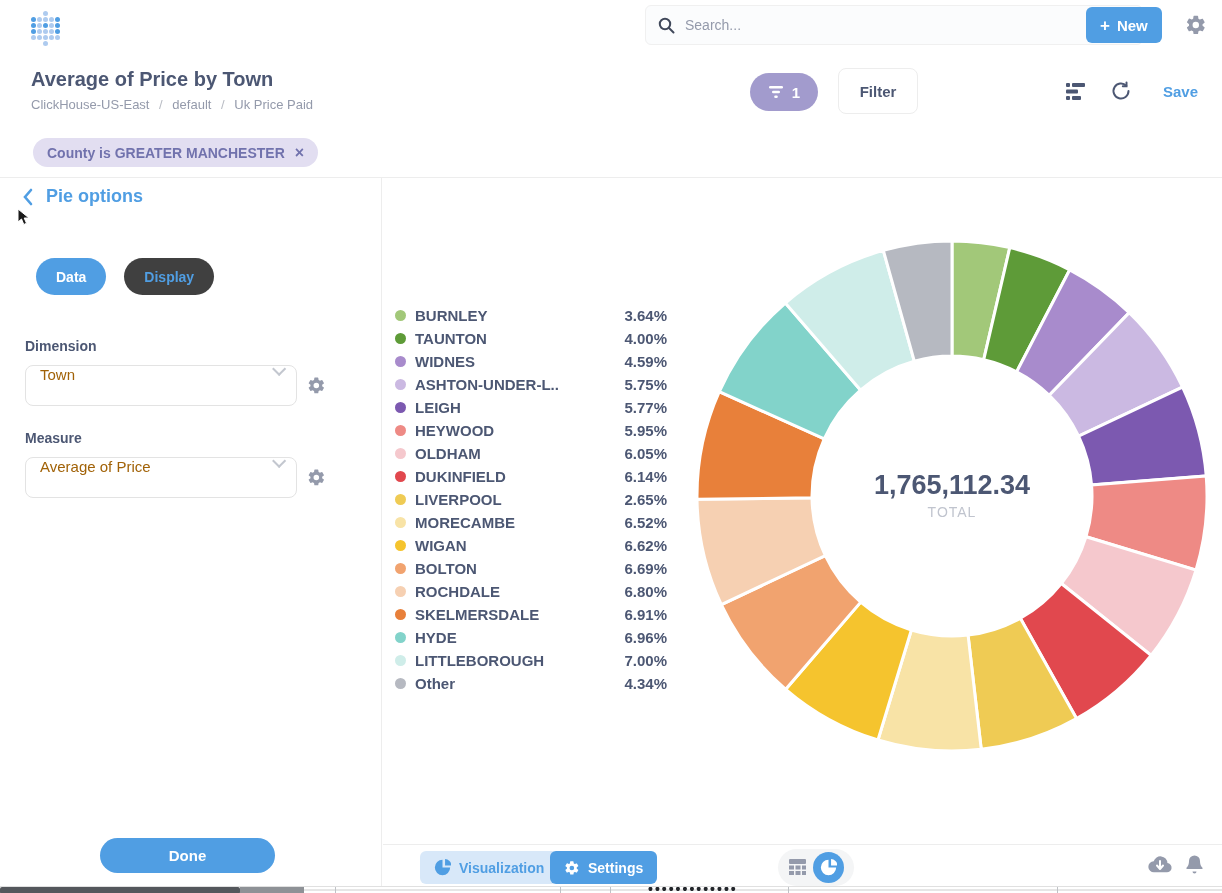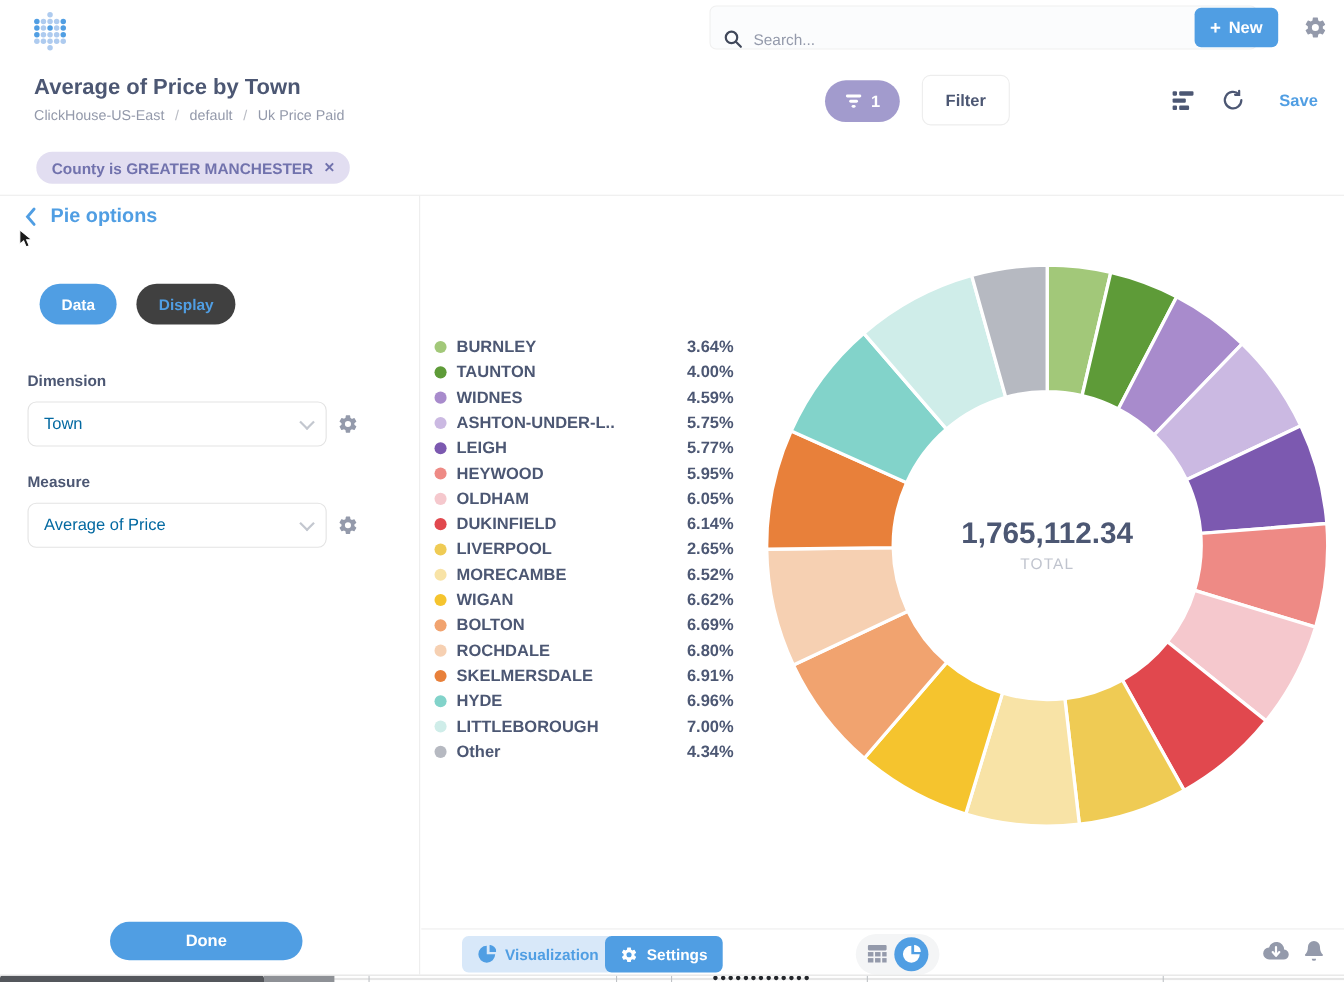--- a/index.html
+++ b/index.html
@@ -4,21 +4,21 @@
 <style>
   * { margin:0; padding:0; box-sizing:border-box; }
   html,body { width:1222px; height:893px; background:#fff; font-family:"Liberation Sans", sans-serif; overflow:hidden; }
   #app { position:relative; width:1222px; height:893px; background:#fff; }
 
   
   .topbar { position:absolute; left:0; top:0; width:1222px; height:50px; }
   .logo { position:absolute; left:30px; top:10px; width:30px; height:32px; }
   .logo .dotgrid { display:grid; grid-template-columns:repeat(5,6px); grid-auto-rows:6px; }
   .logo .d { width:5px; height:5px; border-radius:50%; margin:0.5px; }
-  .search-box { position:absolute; left:645px; top:5px; width:498px; height:40px; background:#FBFCFD; border:1px solid #F0F0F0; border-radius:6px; display:flex; align-items:flex-end; padding:0 12px; }
+  .search-box { position:absolute; left:645px; top:5px; width:498px; height:40px; background:#FBFCFD; border:1px solid #F0F0F0; border-radius:6px; display:flex; align-items:center; padding:0 12px; }
   .search-box svg { flex:0 0 auto; margin-right:10px; }
   .search-box input { border:none; outline:none; background:transparent; font-family:inherit; font-size:14px; color:#4C5773; width:100%; }
   .search-box input::placeholder { color:#949AAB; }
   .new-btn { position:absolute; left:1086px; top:7px; height:36px; padding:0 14px; background:#509EE3; border:none; border-radius:6px; color:#fff; font-weight:bold; font-size:15px; display:flex; align-items:center; gap:7px; cursor:pointer; font-family:inherit; }
   .new-btn .plus { font-size:17px; font-weight:bold; line-height:1; }
   .top-gear { position:absolute; left:1185px; top:14px; width:22px; height:22px; color:#949AAB; }
 
   
   .page-title { position:absolute; left:31px; top:68px; font-size:20px; font-weight:bold; color:#4C5773; }
   .breadcrumb { position:absolute; left:31px; top:97px; font-size:13px; color:#949AAB; }
@@ -39,21 +39,21 @@
 
   
   .sidebar { position:absolute; left:0; top:178px; width:382px; height:708px; border-right:1px solid #EDEDED; }
   .sb-head { position:absolute; left:22px; top:8px; display:flex; align-items:center; gap:12px; color:#509EE3; font-size:18px; font-weight:bold; cursor:pointer; }
   .cursor-overlay { position:absolute; left:16px; top:30px; width:16px; height:18px; }
   .tabs { position:absolute; left:36px; top:80px; display:flex; gap:18px; }
   .tab { height:37px; padding:0 20px; border-radius:19px; font-size:14px; font-weight:bold; display:flex; align-items:center; cursor:pointer; }
   .tab.active { background:#509EE3; color:#fff; }
   .tab.inactive { background:#404040; color:#509EE3; }
   .field-label { position:absolute; left:25px; font-size:14px; font-weight:bold; color:#4C5773; }
-  .dropdown { position:absolute; left:25px; width:272px; height:41px; border:1px solid #E3E3E3; border-radius:8px; display:flex; align-items:center; padding:0 14px; color:#0369a1; font-size:15px; cursor:pointer; background:#fff; }
+  .dropdown { position:absolute; left:25px; width:272px; height:41px; border:1px solid #E3E3E3; border-radius:8px; display:flex; align-items:flex-start; padding:0 14px; color:#a16207; font-size:15px; cursor:pointer; background:#fff; }
   .dropdown .val { flex:1; }
   .chev { width:10px; height:10px; border-right:2px solid #C3C7CF; border-bottom:2px solid #C3C7CF; transform:rotate(45deg) translateY(-3px); }
   .gear-small { position:absolute; width:19px; height:19px; color:#949AAB; cursor:pointer; }
   .done-btn { position:absolute; left:100px; top:660px; width:175px; height:35px; background:#509EE3; border:none; border-radius:18px; color:#fff; font-weight:bold; font-size:15px; font-family:inherit; cursor:pointer; }
 
   
   .chart-area { position:absolute; left:383px; top:178px; width:839px; height:708px; }
   .legend { position:absolute; left:12px; top:126px; width:272px; }
   .legend-row { display:flex; align-items:center; height:23px; cursor:pointer; }
   .legend-dot { width:11px; height:11px; border-radius:50%; margin-right:9px; flex:0 0 auto; }

